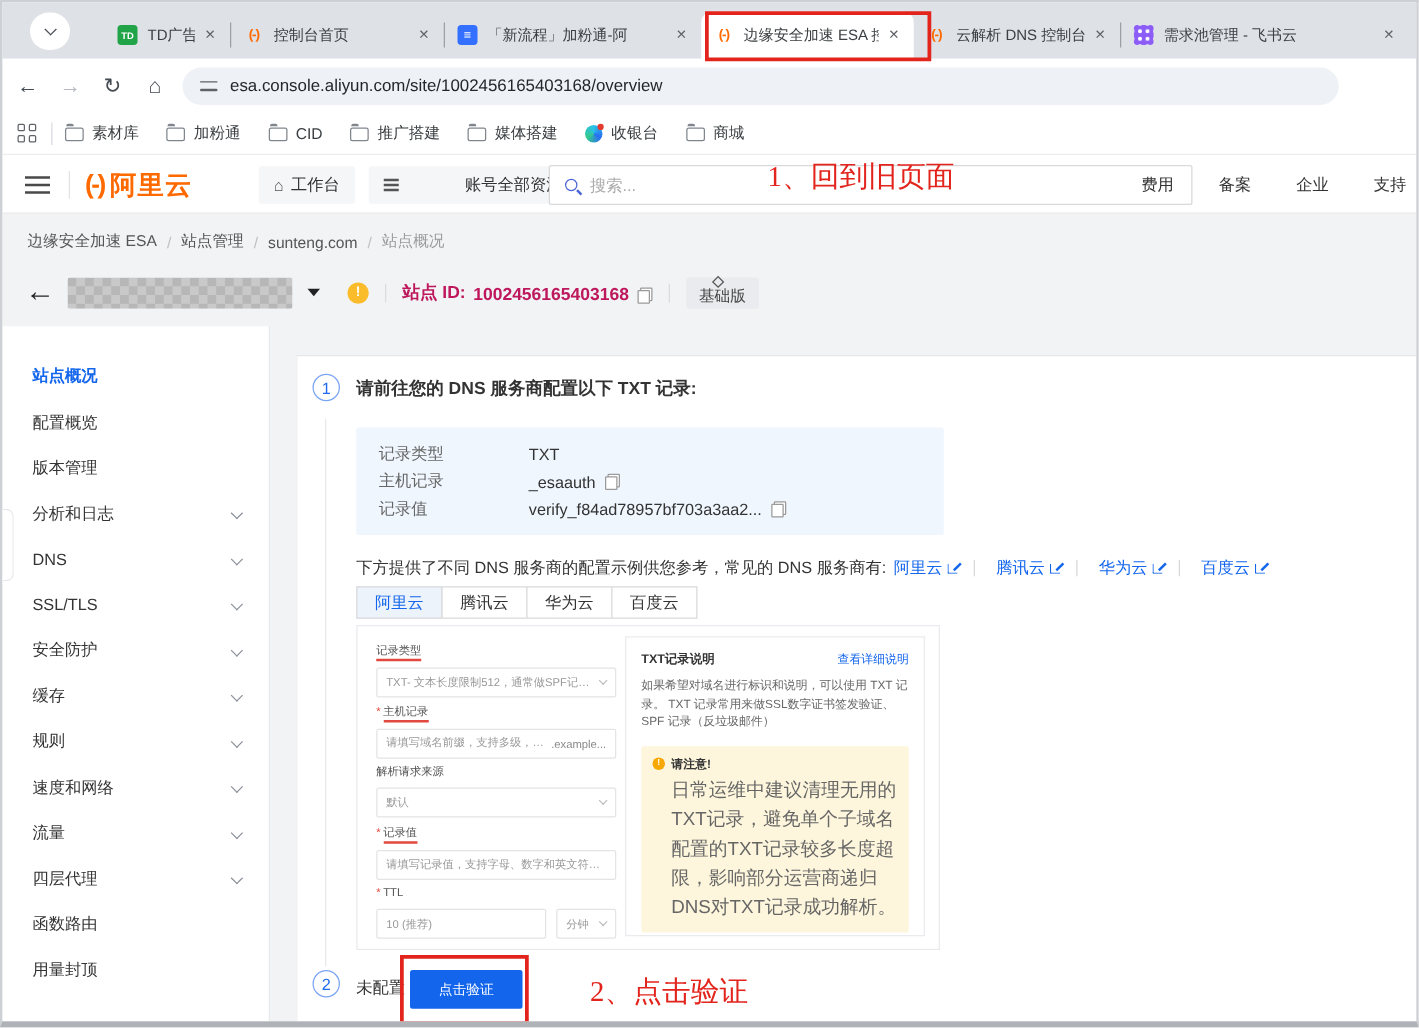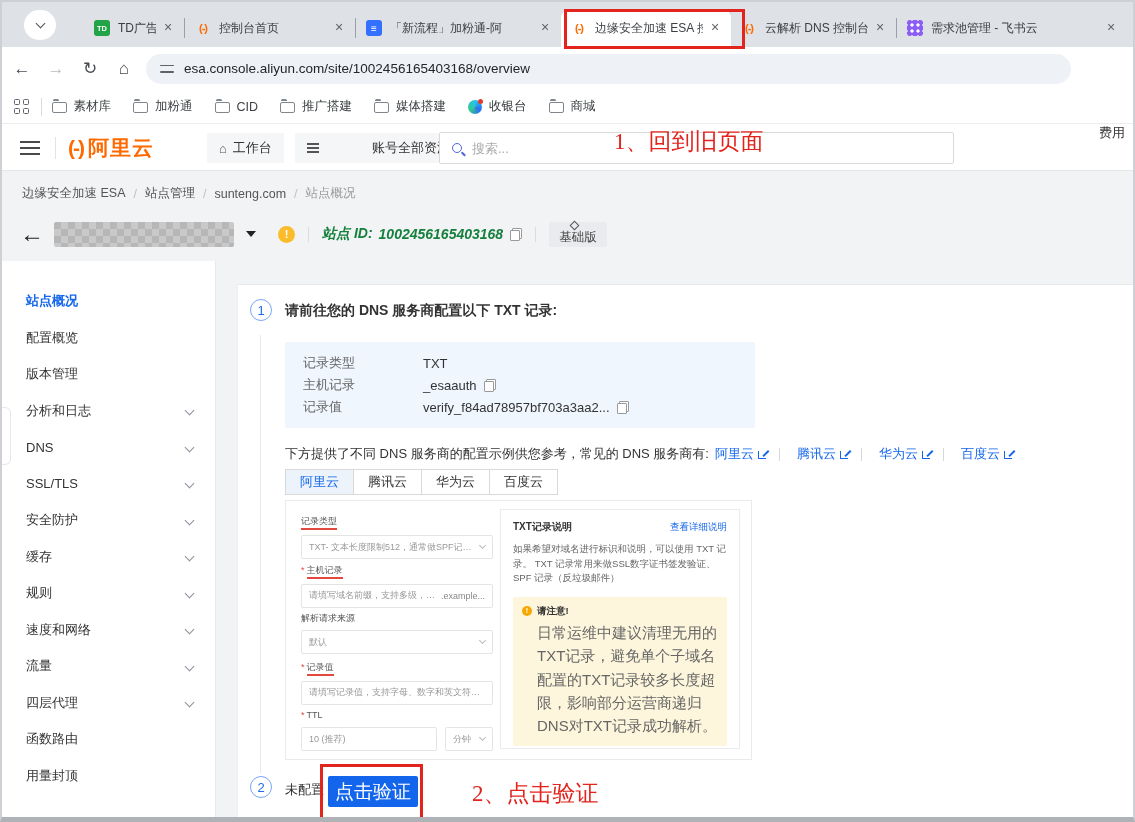--- a/index.html
+++ b/index.html
@@ -79,41 +79,41 @@
   .listic::before, .listic::after { content:""; position:absolute; left:0; width:12px; height:2px; background:#555; }
   .listic::before { top:-4px; } .listic::after { top:4px; }
   .searchbox { position:absolute; left:437px; top:8px; width:515px; height:32px; border:1px solid #d9d9d9;
                border-radius:2px; display:flex; align-items:center; padding:0 12px; background:#fff; }
   .mag { width:10px; height:10px; border:1.7px solid #4c66d6; border-radius:50%; position:relative; flex:none; }
   .mag::after { content:""; position:absolute; width:5px; height:1.7px; background:#4c66d6;
                 transform:rotate(45deg); right:-4.5px; bottom:-2.5px; }
   .searchbox input { border:none; outline:none; flex:1; margin-left:10px; font-size:13px; color:#333;
                      font-family:inherit; background:transparent; }
   .searchbox input::placeholder { color:#aaa; }
-  .chead-links { position:absolute; right:4px; top:0; height:48px; display:flex; align-items:center; gap:36px; padding-right:4px;flex-direction:column; }
+  .chead-links { position:absolute; right:4px; top:0; height:48px; display:flex; align-items:center; gap:36px; padding-right:4px; }
   .chead-link { font-size:13px; color:#333; cursor:pointer; white-space:nowrap; }
 
   
   .pagebg { position:absolute; left:0; right:0; top:169px; bottom:0; background:#f2f3f5; }
   .breadcrumb { position:absolute; left:20px; top:14px; font-size:12.5px; color:#555;
                 display:flex; align-items:center; }
   .bc-item { cursor:pointer; }
   .bc-item.last { color:#9b9b9b; cursor:default; }
   .bc-sep { color:#c0c0c0; margin:0 8px; }
 
   .siterow { position:absolute; left:18px; top:46px; height:34px; display:flex; align-items:center; }
   .backarrow { font-size:24px; font-weight:600; color:#222; line-height:1; cursor:pointer; margin-right:10px; }
   .blurname { width:180px; height:25px; border-radius:2px;
               background:repeating-conic-gradient(#c9c9c9 0% 25%, #b7b7b7 0% 50%) 0 0/14px 14px; }
   .caret-down { width:0; height:0; border-left:5px solid transparent; border-right:5px solid transparent;
                 border-top:6px solid #222; margin-left:12px; cursor:pointer; }
   .warnball { width:17px; height:17px; border-radius:50%; background:#fbbc2c; color:#fff; font-weight:bold;
               font-size:11px; display:flex; align-items:center; justify-content:center; margin-left:22px; }
   .vsep { width:1px; height:15px; background:#dcdcdc; margin:0 13px; }
-  .siteid { font-size:14px; font-weight:700; color:#15803d; display:flex; align-items:center;font-style:italic; }
+  .siteid { font-size:14px; font-weight:700; color:#be185d; display:flex; align-items:flex-end; }
   .siteid .val { margin-left:6px; }
   .copy { display:inline-block; width:12px; height:13px; position:relative; margin-left:7px; cursor:pointer; }
   .copy::before { content:""; position:absolute; right:0; top:0; width:8px; height:9px;
                   border:1px solid #9a9a9a; border-radius:1px; background:#fff; }
   .copy::after { content:""; position:absolute; left:0; bottom:0; width:8px; height:9px;
                  border:1px solid #9a9a9a; border-radius:1px; background:#fff; }
   .planbadge { height:25px; background:#e9ebee; border-radius:2px; display:flex; align-items:center;
                padding:0 10px; font-size:12.5px; color:#444;flex-direction:column; }
   .diamond { width:7px; height:7px; border:1.3px solid #555; transform:rotate(45deg); margin-right:6px; }
 
@@ -178,21 +178,21 @@
   .expanel-body { padding:2px 12px; font-size:9.5px; color:#666; line-height:1.55; }
   .exnotice { margin:9px 12px; background:#fdf6dc; border-radius:2px; padding:8px 10px 9px 24px; position:relative; }
   .exnotice-dot { position:absolute; left:9px; top:9px; width:10px; height:10px; border-radius:50%;
                   background:#f7a800; color:#fff; font-size:7px; font-weight:bold; text-align:center; line-height:10px; }
   .exnotice-title { font-size:9.5px; font-weight:700; color:#333; margin-bottom:3px; }
   .exnotice-body { font-size:15px; color:#666; line-height:1.55; }
 
   .step2-num { left:12px; top:491px; }
   .step2-status { position:absolute; left:47px; top:496px; font-size:13px; color:#333; }
   .verify-btn { position:absolute; left:90px; top:491px; width:90px; height:31px; background:#1366ec;
-                color:#fff; font-size:19px; border:none; border-radius:2px; cursor:pointer; font-family:inherit; }
+                color:#fff; font-size:11px; border:none; border-radius:2px; cursor:pointer; font-family:inherit; }
 
   
   .anno-rect { position:absolute; border:3px solid #e2241c; z-index:60; pointer-events:none; }
   .anno-text { position:absolute; color:#e2241c; font-size:23px; z-index:60;
                font-family:"Liberation Serif","DejaVu Serif",serif; white-space:nowrap; pointer-events:none; }
 </style>
 </head>
 <body>
 
 <div class="window">

